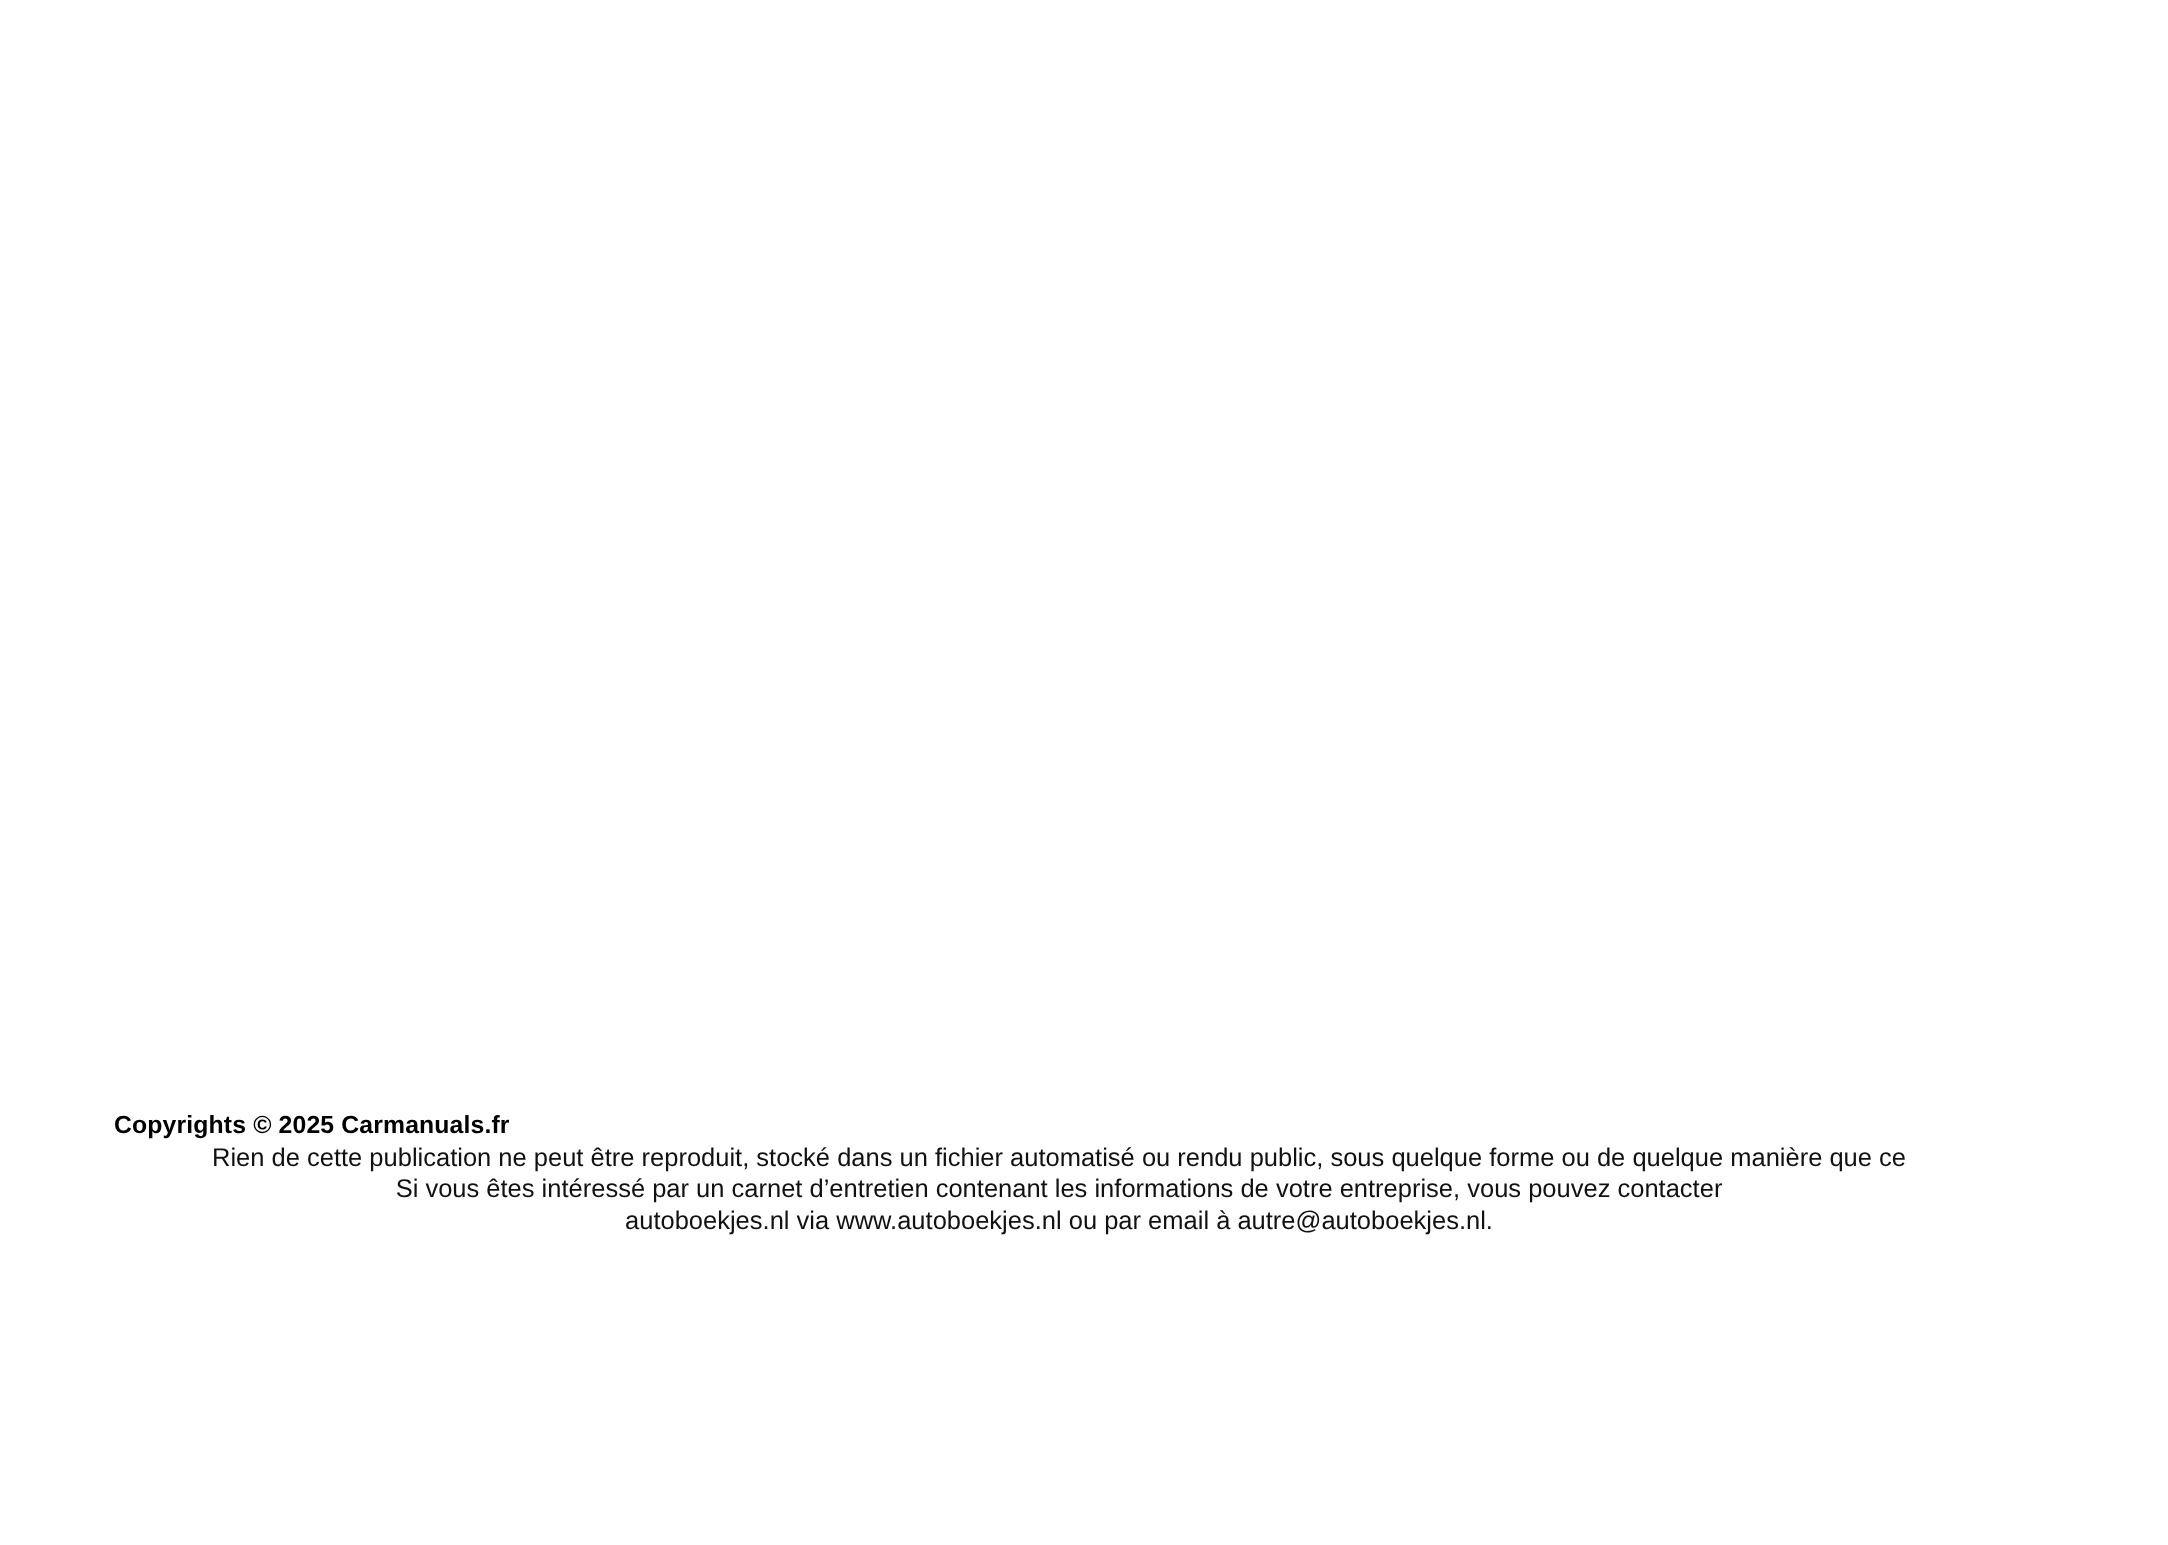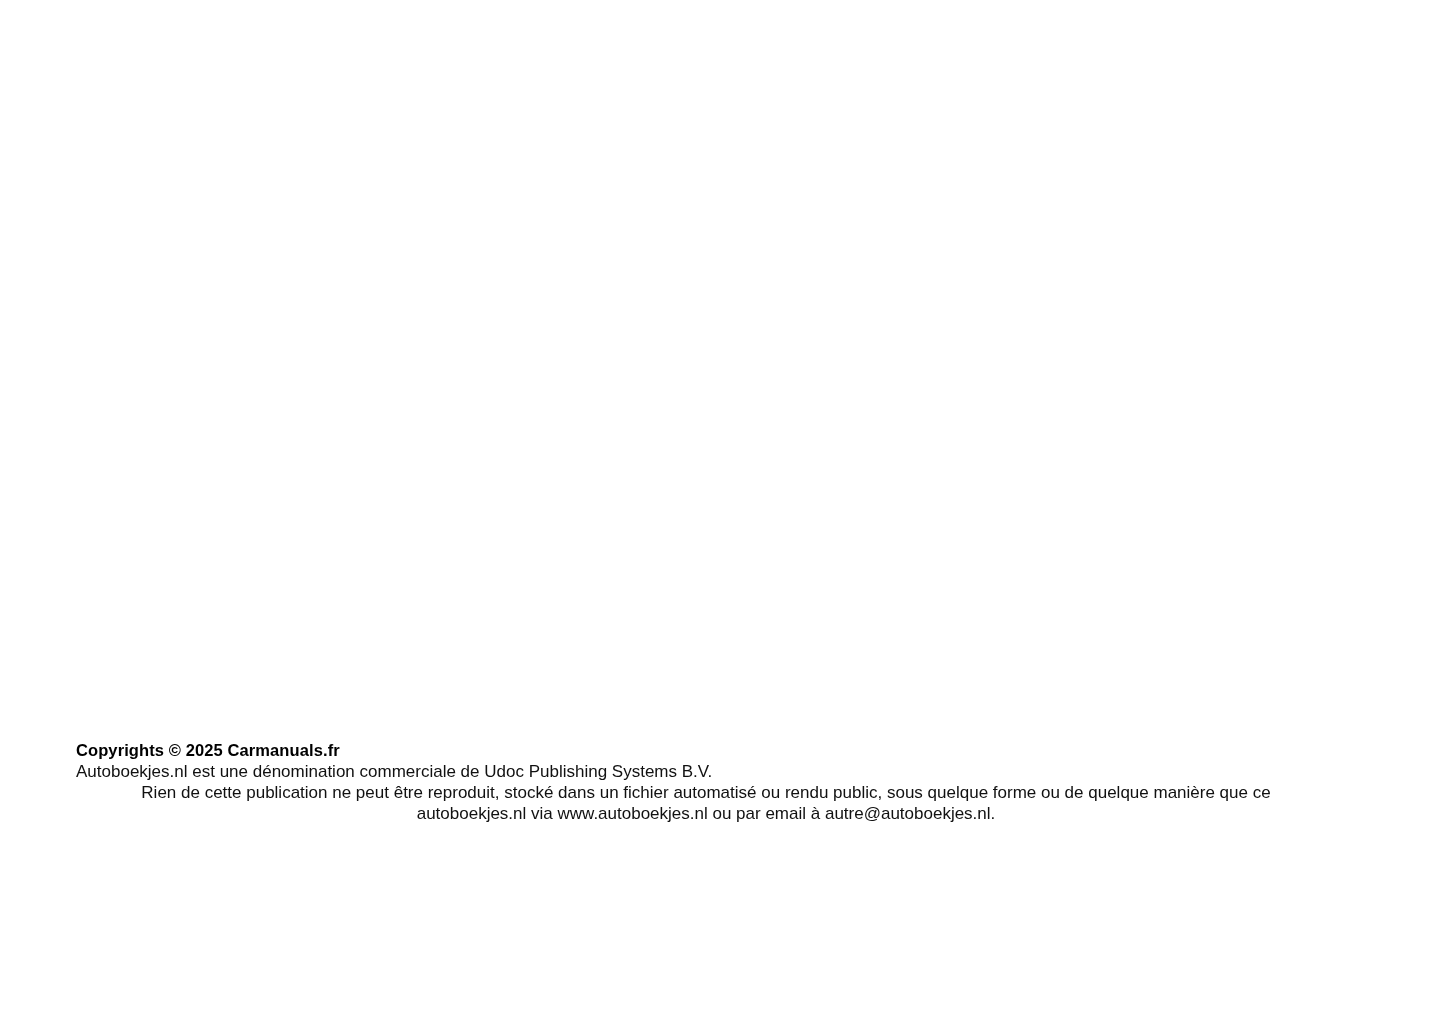--- a/index.html
+++ b/index.html
@@ -54,26 +54,26 @@
 </style>
 </head>
 <body>
 
 <div class="page">
 
   <div class="copyright-block">
 
     <div class="para">
       <p class="copyright-heading">Copyrights © 2025 Carmanuals.fr</p>
-      <p class="body-line">Autoboekjes.nl est une dénomination commerciale de Udoc Publishing Systems B.V.</p>
     </div>
 
     <div class="para">
       <p class="body-line">Rien de cette publication ne peut être reproduit, stocké dans un fichier automatisé ou rendu public, sous quelque forme ou de quelque manière que ce</p>
     </div>
 
     <div class="para">
+      <p class="body-line">Si vous êtes intéressé par un carnet d’entretien contenant les informations de votre entreprise, vous pouvez contacter</p>
       <p class="body-line">autoboekjes.nl via www.autoboekjes.nl ou par email à autre@autoboekjes.nl.</p>
     </div>
 
   </div>
 
 </div>
 
 </body></html>

